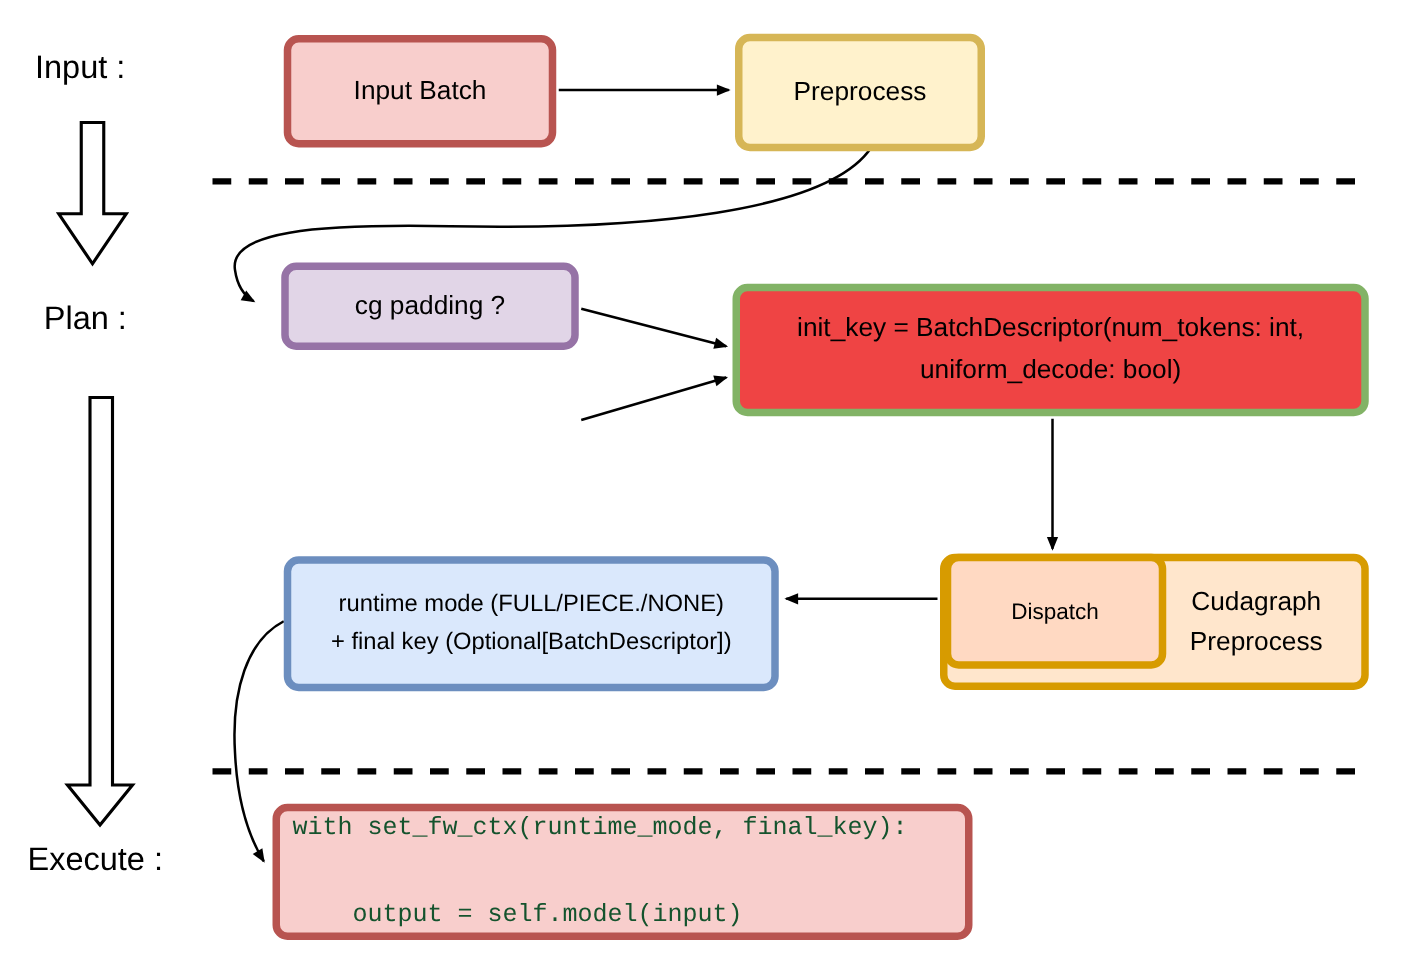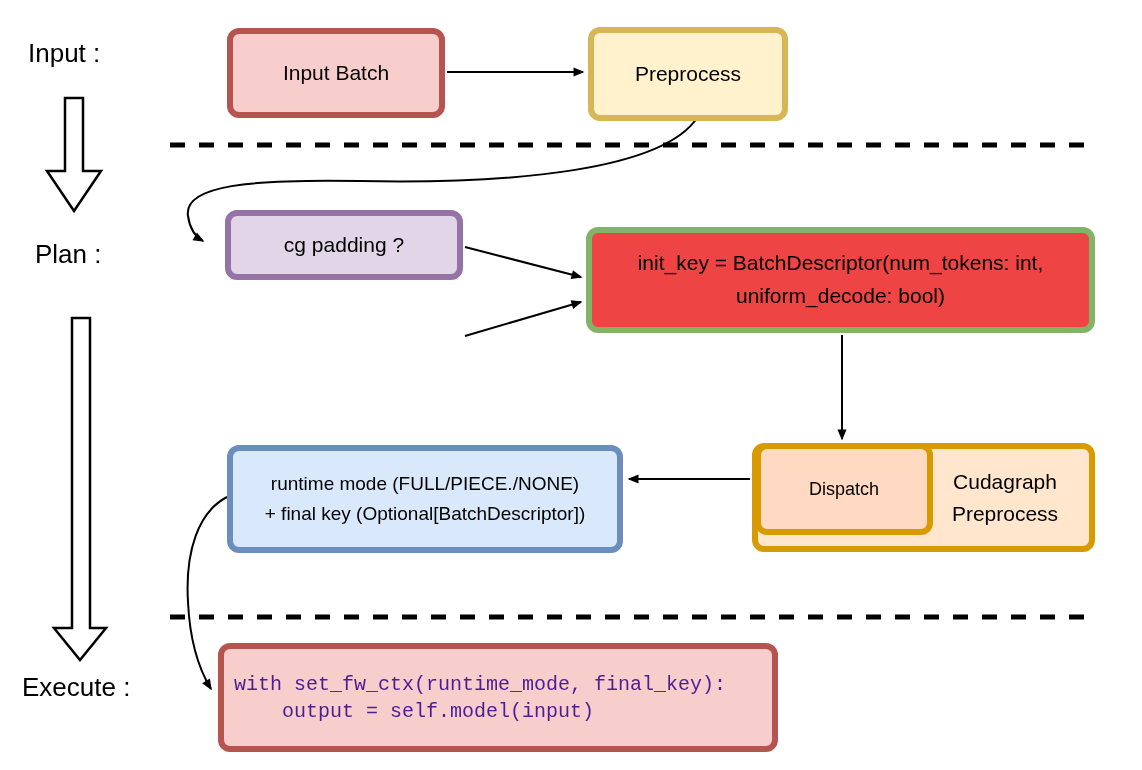--- a/index.html
+++ b/index.html
@@ -82,22 +82,22 @@
   }
   .node-dispatch {
     left: 755px; top: 443px; width: 178px; height: 92px;
     background: #ffd9c2; border-color: #d79b00; font-size: 18px;
     z-index: 3;
   }
   .node-exec-code {
     left: 218px; top: 643px; width: 560px; height: 109px;
     background: #f8cecc; border-color: #b85450;
     font-family: "Liberation Mono", monospace;
-    font-size: 20px; color: #4c1d95;
-    align-items: flex-start; justify-content: center;
+    font-size: 20px; color: #14532d;
+    align-items: flex-start; justify-content: space-between;
     padding-left: 10px; line-height: 1.35; text-align: left;
   }
   .node-exec-code div { white-space: pre; }
 </style>
 </head>
 <body>
 
 <div id="canvas">
 
   <svg id="connector-layer" width="1142" height="770" viewBox="0 0 1142 770">

